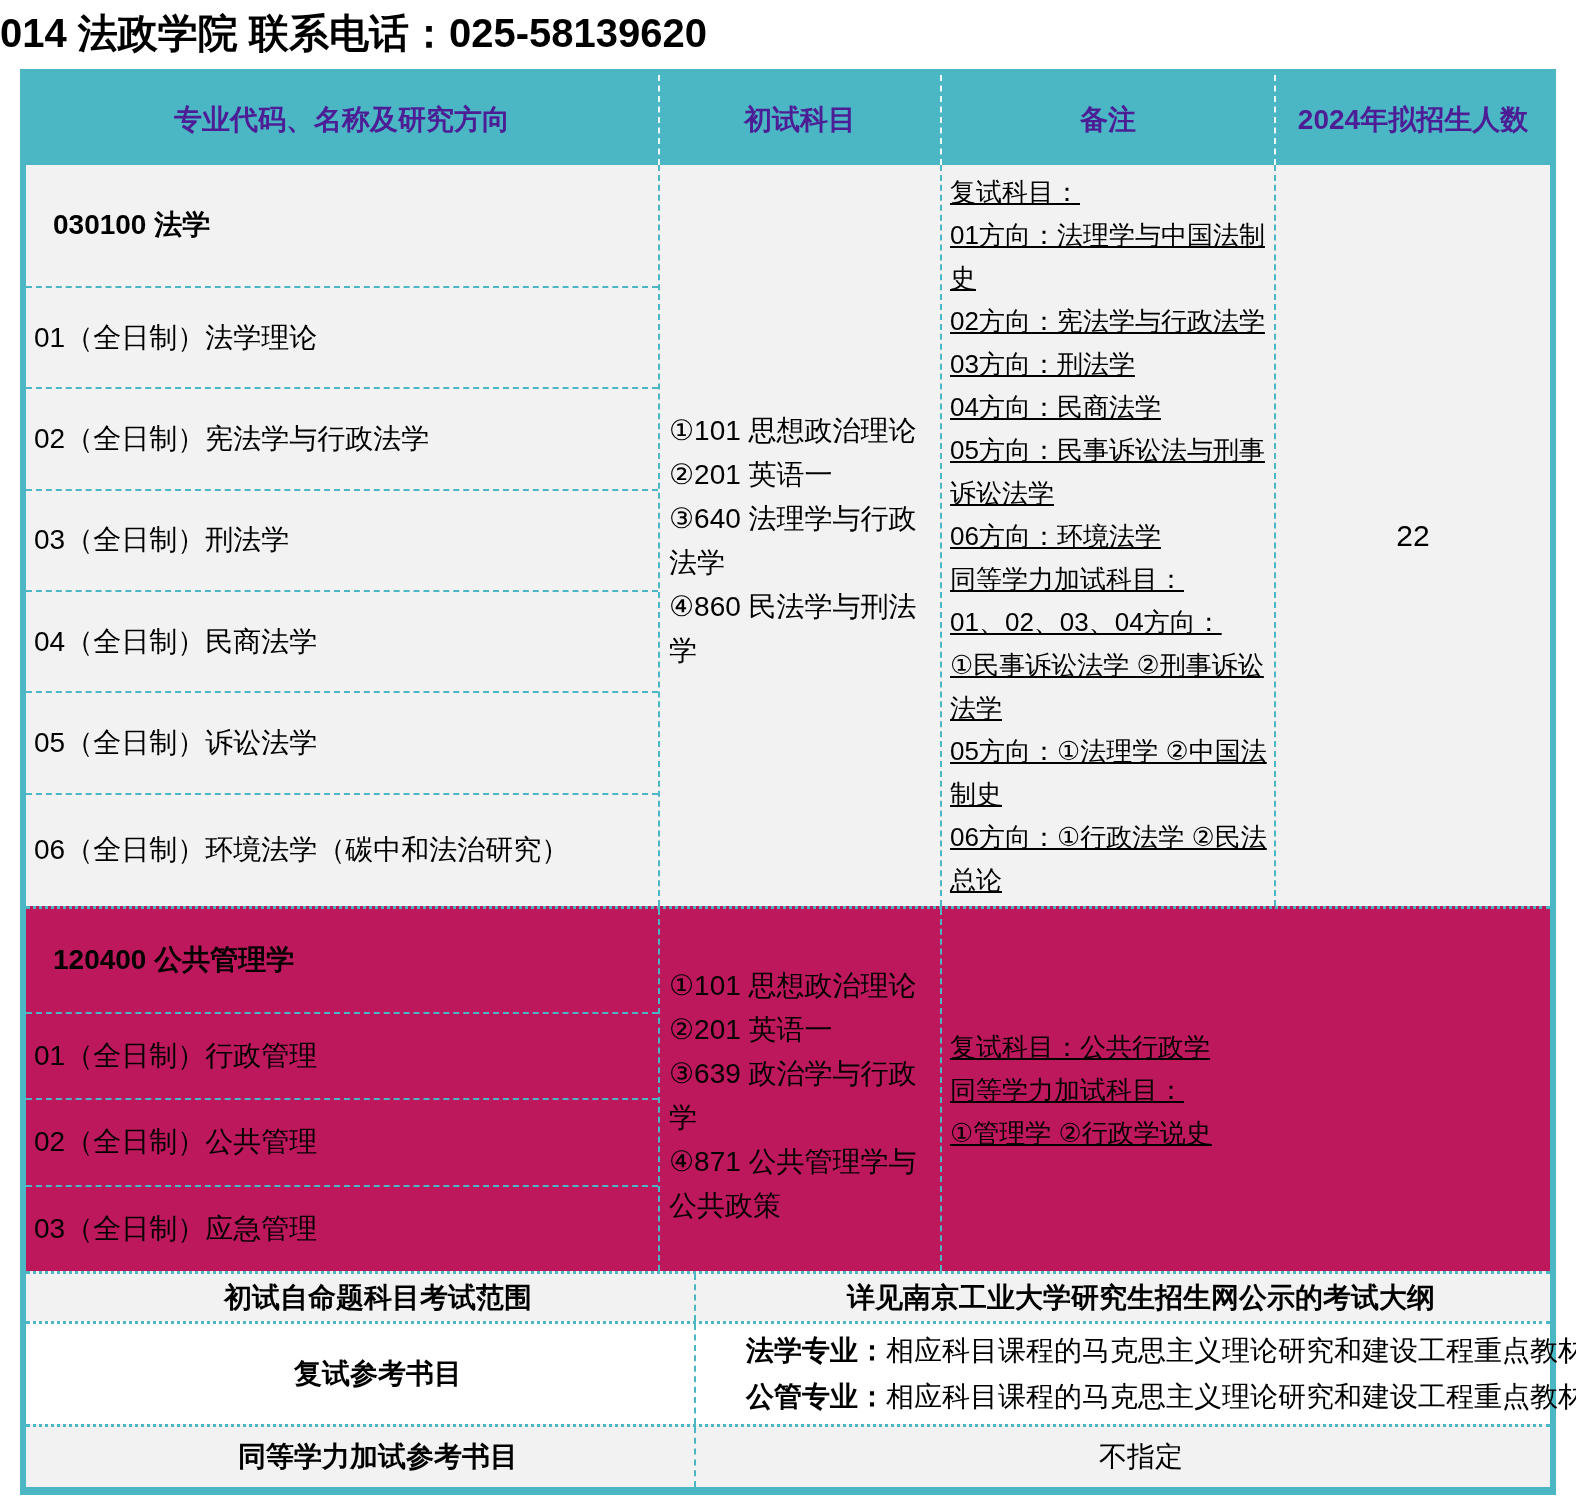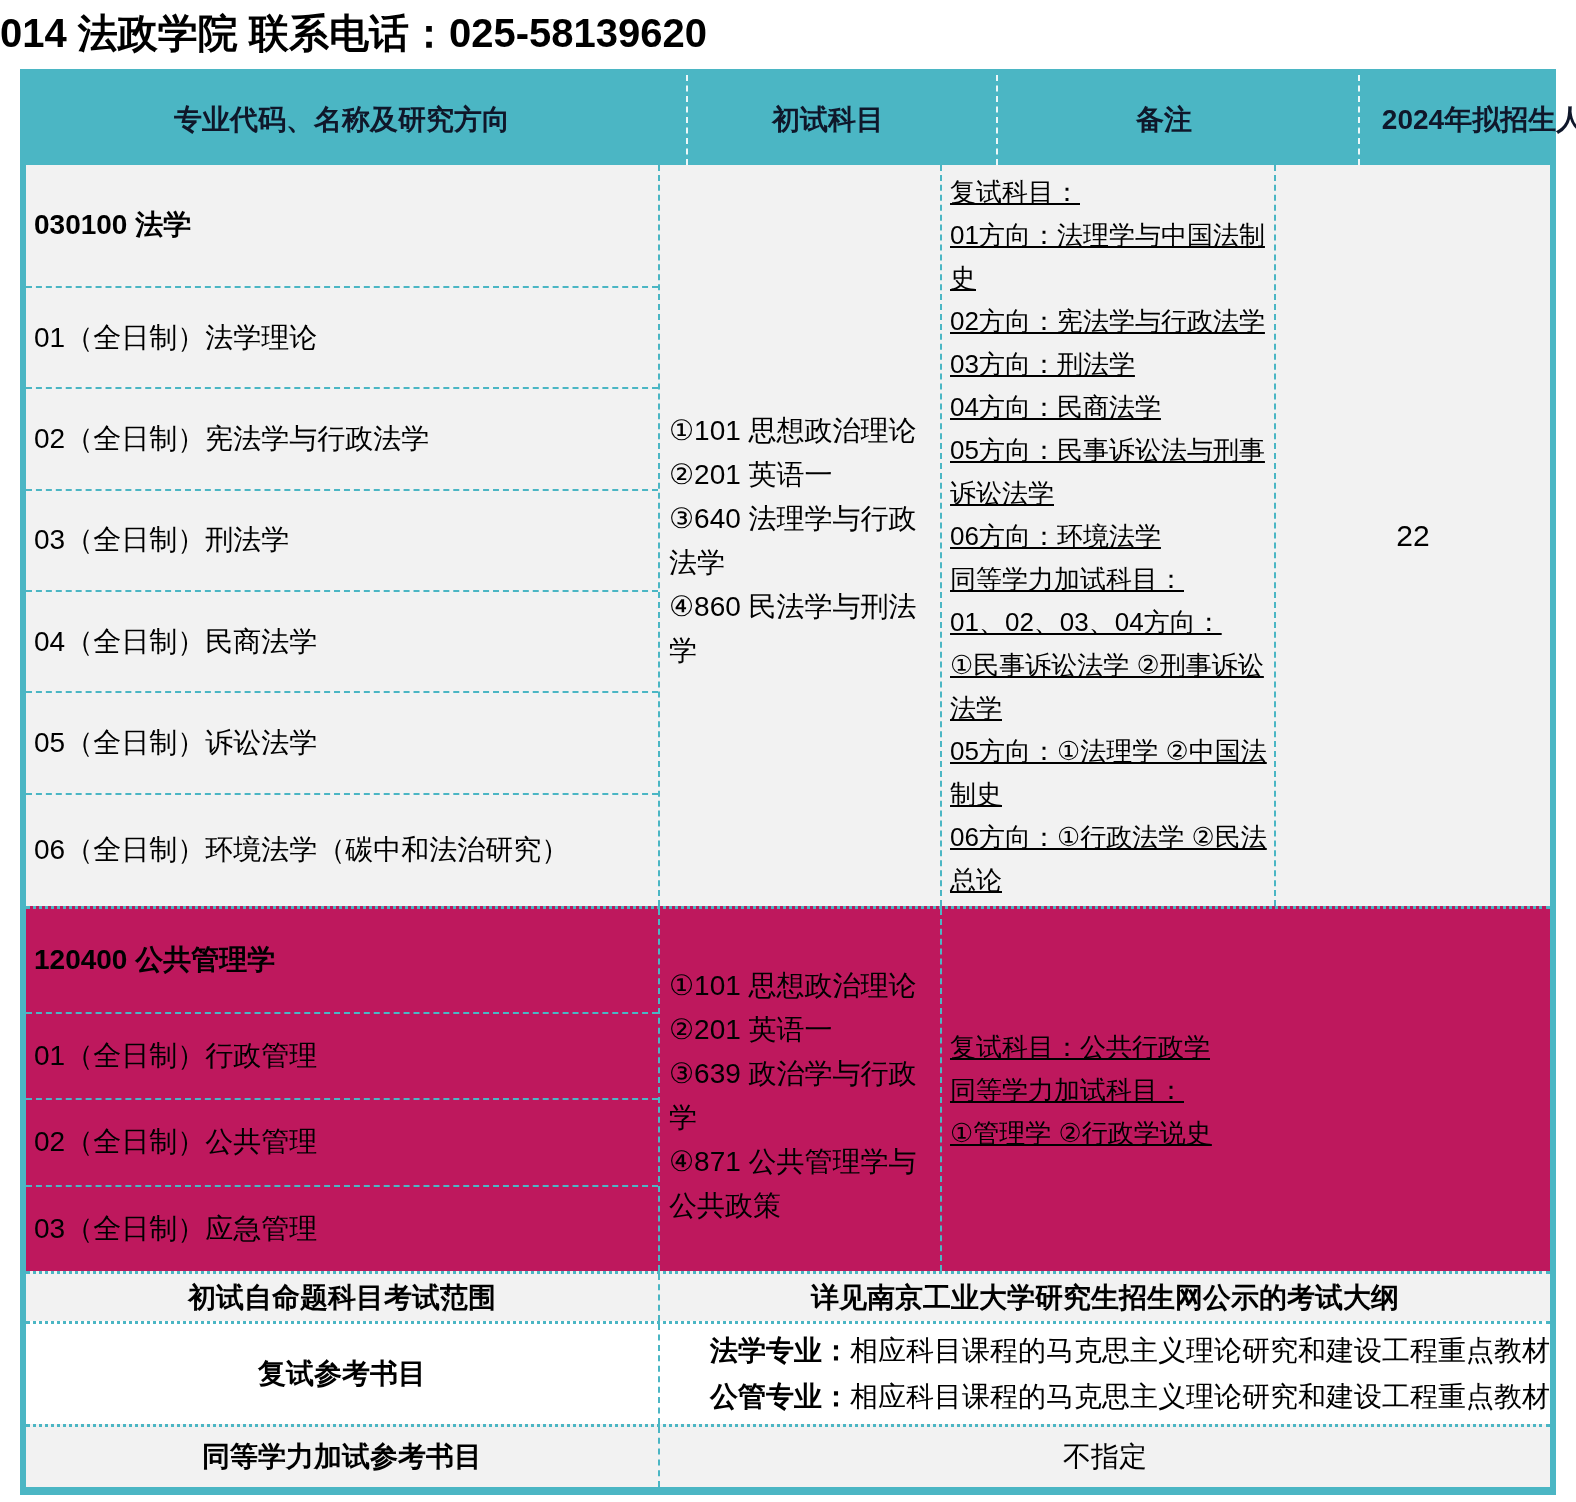--- a/index.html
+++ b/index.html
@@ -23,23 +23,22 @@
     margin-left:20px;
     width:1536px;
     border:6px solid var(--accent);
     border-bottom-width:8px;
   }
   
   .thead{
     display:grid;
     grid-template-columns:632px 282px 334px 276px;
     background:var(--accent);
-    color:#0f172a;
+    color:#4c1d95;
     height:90px;
-    gap:28px;
   }
   .th{
     display:flex;align-items:center;justify-content:center;
     font-size:28px;font-weight:bold;
     text-align:center;
   }
   .th + .th{border-left:2px dashed rgba(255,255,255,.9);}
   
   .sec{
     display:grid;
@@ -49,21 +48,21 @@
   .sec-2{min-height:365px;background:#be185d;border-top:3px dotted var(--accent);}
   .col-left{
     display:flex;flex-direction:column;
   }
   .rowcell{
     flex:1;
     display:flex;align-items:center;
     padding:0 10px 0 8px;
     font-size:28px;line-height:1.3;
   }
-  .rowcell.program{font-weight:bold;flex:1.22;}
+  .rowcell.program{font-weight:bold;flex:1.22;margin-left:19px;}
   .sec-1 .rowcell:last-child{flex:1.12;}
   .rowcell + .rowcell{border-top:2px dashed var(--accent);}
   .cell{border-left:2px dashed var(--accent);}
   .subjects{
     display:flex;align-items:center;
     padding:15px 0 4px 9px;
     font-size:28px;line-height:44px;
     white-space:pre-line;
   }
   .remarks{
@@ -75,20 +74,21 @@
   .remarks.centered{display:flex;align-items:center;padding-top:0;padding-bottom:0;}
   .count{
     display:flex;align-items:center;justify-content:center;
     font-size:30px;
   }
   
   .frow{
     display:grid;
     grid-template-columns:632px 892px;
     border-top:3px dotted var(--accent);
+    padding-left:36px;
   }
   .frow-a{min-height:50px;background:var(--band);}
   .frow-b{min-height:103px;background:#fff;}
   .frow-c{min-height:63px;background:var(--band);}
   .flabel{
     display:flex;align-items:center;justify-content:center;
     font-size:28px;font-weight:bold;text-align:center;
   }
   .fvalue{
     border-left:2px dashed var(--accent);

